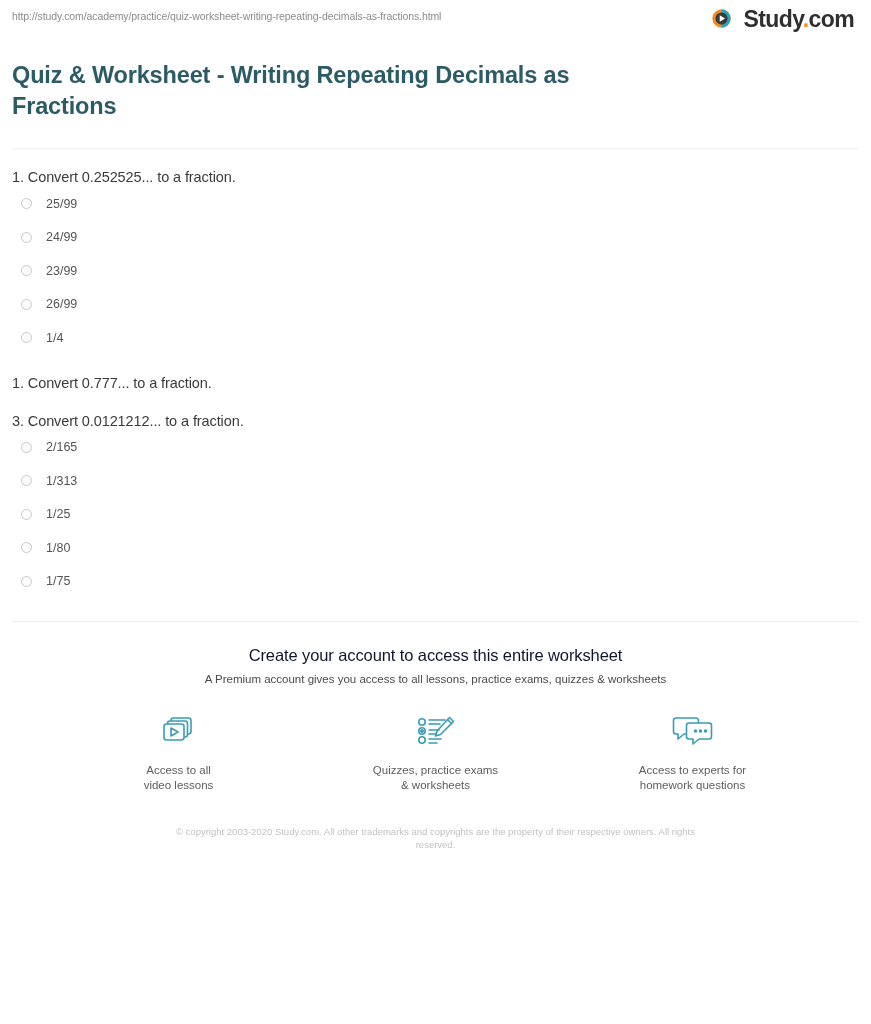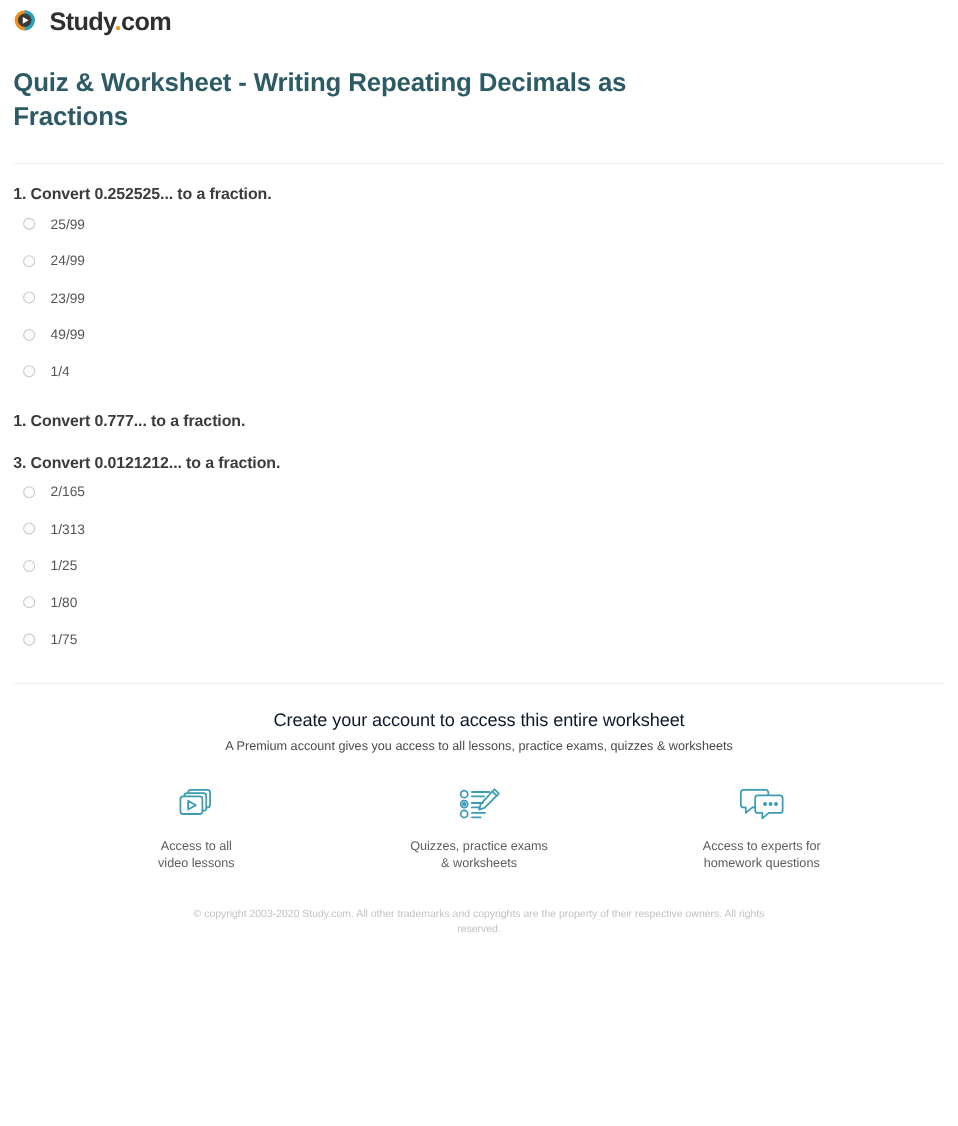--- a/index.html
+++ b/index.html
@@ -75,21 +75,21 @@
     margin-left: 12px;
   }
   .rule-top { margin-top: 26px; }
   .rule-bottom { margin-top: 23px; border-top-color: #ededed; }
 
   
   .questions { padding: 0 12px; }
   .question { padding-top: 18px; }
   .q-text {
     font-size: 14.5px;
-    font-weight: bold;
+    font-weight: normal;
     color: #3b3b3b;
     letter-spacing: -0.1px;
     line-height: 20px;
     margin: 0;
   }
   .options {
     list-style: none;
     margin: 0;
     padding: 0;
   }
@@ -162,20 +162,21 @@
     color: #c2c2c2;
     line-height: 13px;
   }
 </style>
 </head>
 <body>
 
 <div class="page">
 
   <div class="topbar">
+    <div class="url">http://study.com/academy/practice/quiz-worksheet-writing-repeating-decimals-as-fractions.html</div>
     <div class="logo">
       <span class="logo-mark">
         <svg viewBox="0 0 24 24" width="21" height="21">
           <circle cx="12" cy="12" r="10.5" fill="#f08f20"></circle>
           <path d="M12 1.5 A10.5 10.5 0 0 1 12 22.5 Z" fill="#2aa3c0"></path>
           <circle cx="12" cy="12" r="7" fill="#3a3a3a"></circle>
           <polygon points="10,8.4 16,12 10,15.6" fill="#ffffff"></polygon>
         </svg>
       </span>
       <span class="logo-text"><span>Study</span><span class="dot">.</span><span>com</span></span>
@@ -199,21 +200,21 @@
       <li class="option">
         <span class="radio"></span>
         <span class="option-label">24/99</span>
       </li>
       <li class="option">
         <span class="radio"></span>
         <span class="option-label">23/99</span>
       </li>
       <li class="option">
         <span class="radio"></span>
-        <span class="option-label">49/99</span>
+        <span class="option-label">26/99</span>
       </li>
       <li class="option">
         <span class="radio"></span>
         <span class="option-label">1/4</span>
       </li>
     </ul>
   </div>
 
   <div class="question">
     <p class="q-text">1. Convert 0.777... to a fraction.</p>

